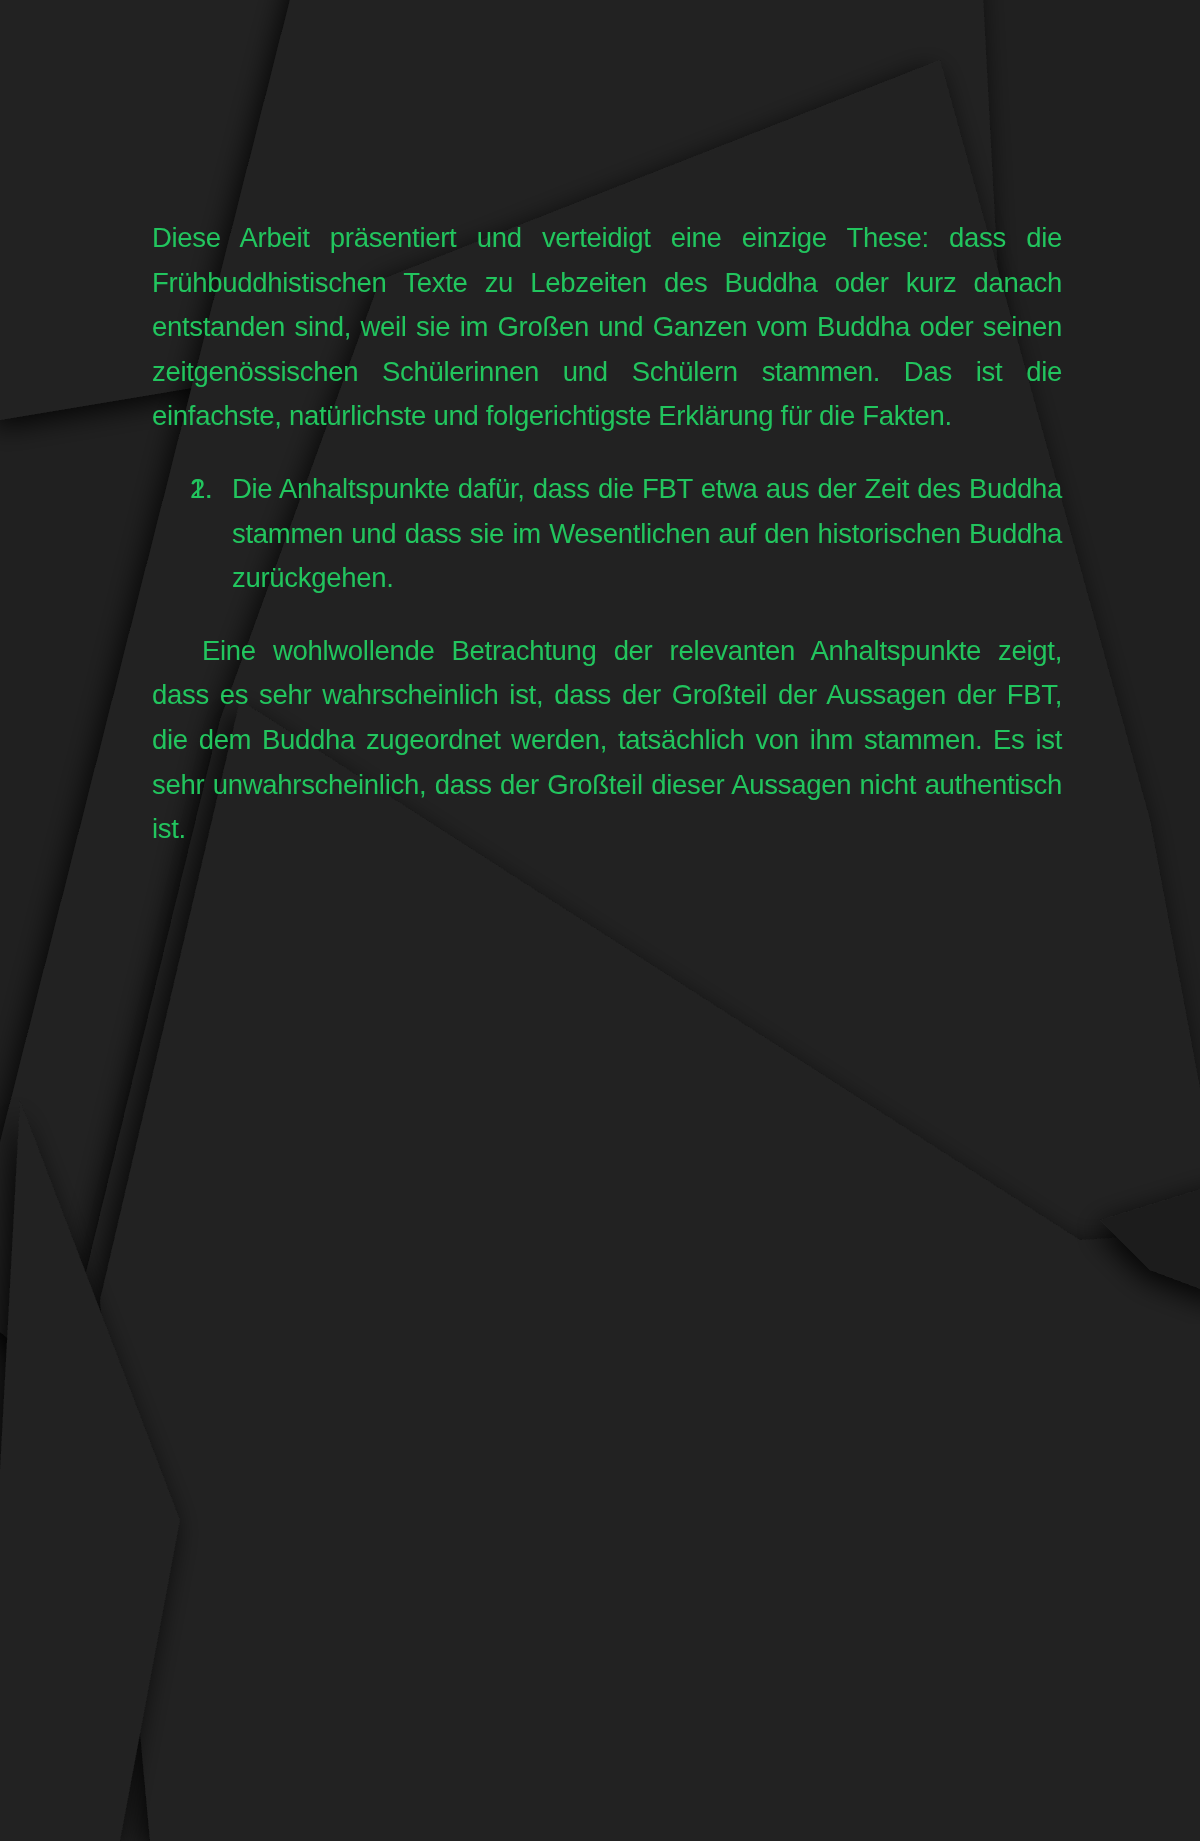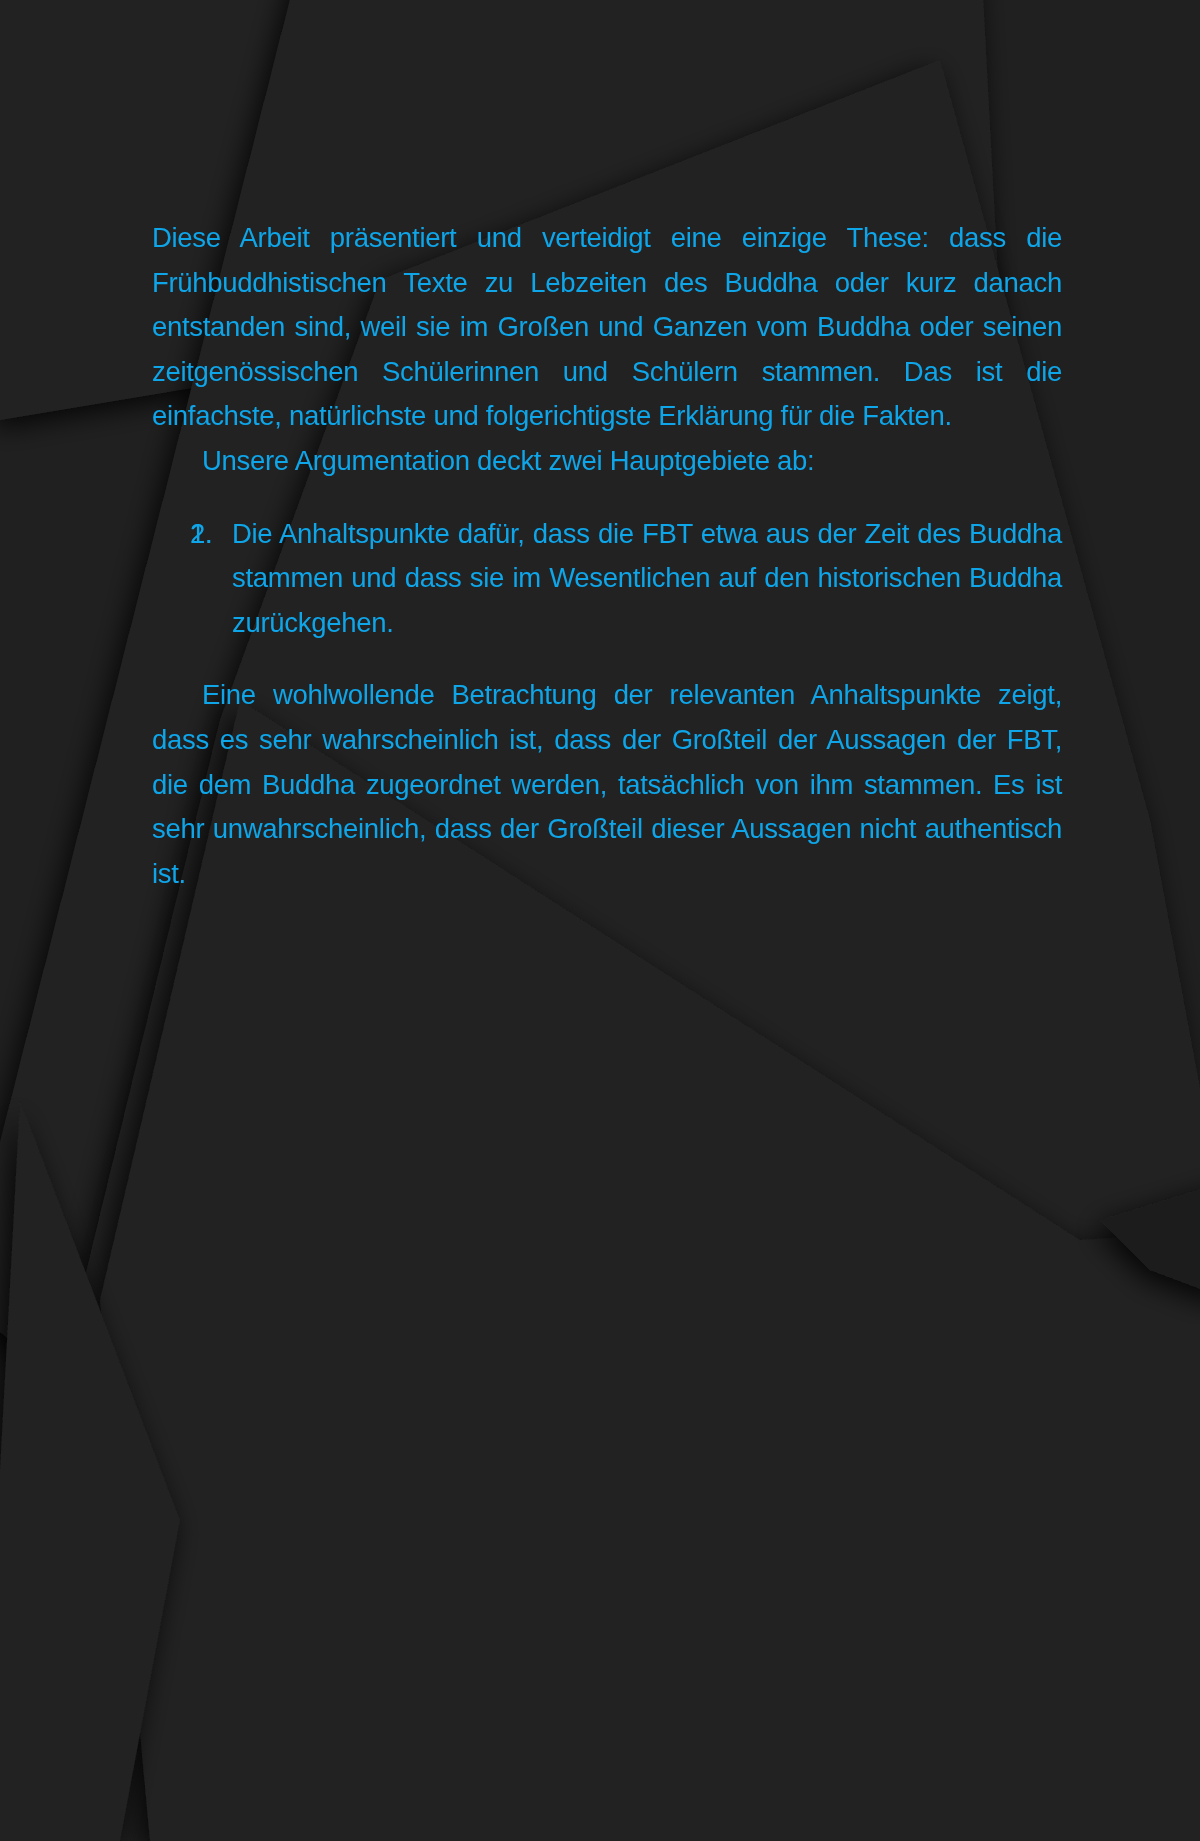--- a/index.html
+++ b/index.html
@@ -4,21 +4,21 @@
 <style>
   html, body { margin:0; padding:0; }
   body {
     width:1200px; height:1841px; position:relative; overflow:hidden;
     background:#1f1f1f;
     font-family: "Liberation Sans", "DejaVu Sans", sans-serif;
   }
   .bg { position:absolute; left:0; top:0; width:1200px; height:1841px; }
   .page-text {
     position:absolute; left:152px; top:216px; width:910px;
-    color:#0ea5e9; font-size:27.5px; line-height:44.6px;
+    color:#22c55e; font-size:27.5px; line-height:44.6px;
     letter-spacing:-0.3px;
   }
   .page-text p { margin:0; text-align:justify; }
   .indent { text-indent:50px; }
   .list { margin:28px 0 28px 0; padding:0; list-style:none; }
   .list li { position:relative; padding-left:80px; text-align:justify; }
   .list .num { position:absolute; left:38px; top:0; }
 </style>
 </head>
 <body>
@@ -41,21 +41,20 @@
   <polygon points="0,0 460,0 420,60 360,360 0,420" fill="#232323" filter="url(#sh)"></polygon>
   <polygon points="300,-40 980,-60 1010,500 560,420 330,620 60,1380 -40,1300" fill="#222222" filter="url(#sh)"></polygon>
   <polygon points="380,280 940,60 1150,820 1230,1250 1200,1841 300,1841 200,1560 60,1380 220,720" fill="#232323" filter="url(#sh)"></polygon>
   <polygon points="240,700 1080,1240 1230,1230 1230,1841 150,1841 100,1300" fill="#212121" filter="url(#sh)"></polygon>
   <polygon points="1100,1220 1230,1180 1230,1300 1150,1270" fill="#1e1e1e" filter="url(#sh)"></polygon>
   <polygon points="20,1100 180,1520 120,1841 -20,1841" fill="#202020" filter="url(#sh)"></polygon>
 </svg>
 
 <div class="page-text">
   <p>Diese Arbeit präsentiert und verteidigt eine einzige These: dass die Frühbuddhistischen Texte zu Lebzeiten des Buddha oder kurz danach entstanden sind, weil sie im Großen und Ganzen vom Buddha oder seinen zeitgenössischen Schülerinnen und Schülern stammen. Das ist die einfachste, natürlichste und folgerichtigste Erklärung für die Fakten.</p>
-  <p class="indent">Unsere Argumentation deckt zwei Hauptgebiete ab:</p>
   <ol class="list">
     <li>
       <span class="num">1.</span>
     </li>
     <li>
       <span class="num">2.</span>
       <span>Die Anhaltspunkte dafür, dass die FBT etwa aus der Zeit des Buddha stammen und dass sie im Wesentlichen auf den historischen Buddha zurückgehen.</span>
     </li>
   </ol>
   <p class="indent">Eine wohlwollende Betrachtung der relevanten Anhaltspunkte zeigt, dass es sehr wahrscheinlich ist, dass der Großteil der Aussagen der FBT, die dem Buddha zugeordnet werden, tatsächlich von ihm stammen. Es ist sehr unwahrscheinlich, dass der Großteil dieser Aussagen nicht authentisch ist.</p>

